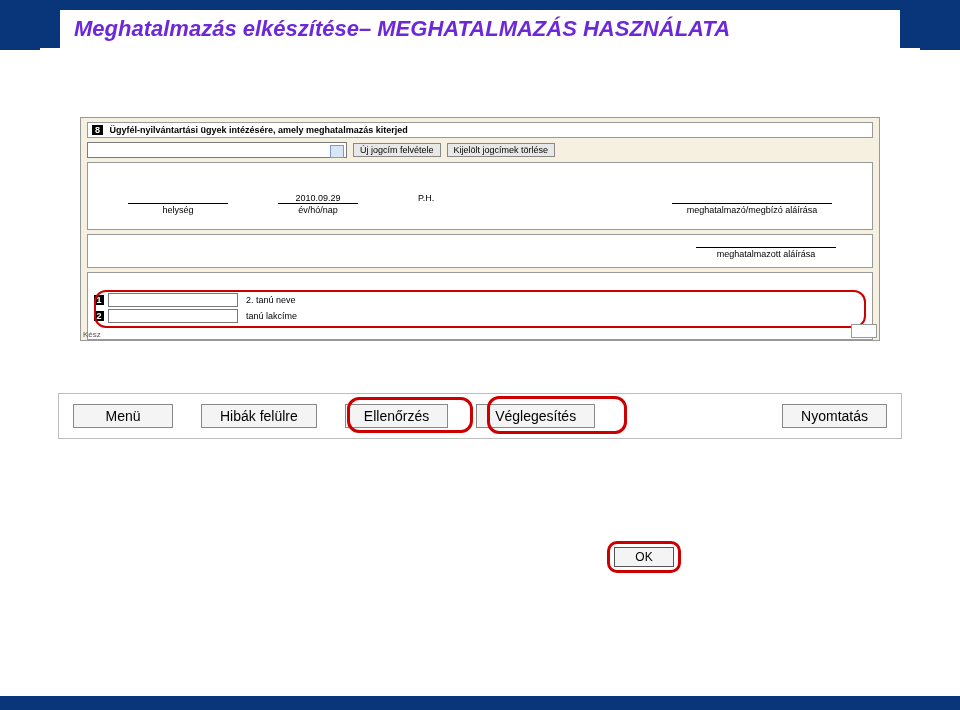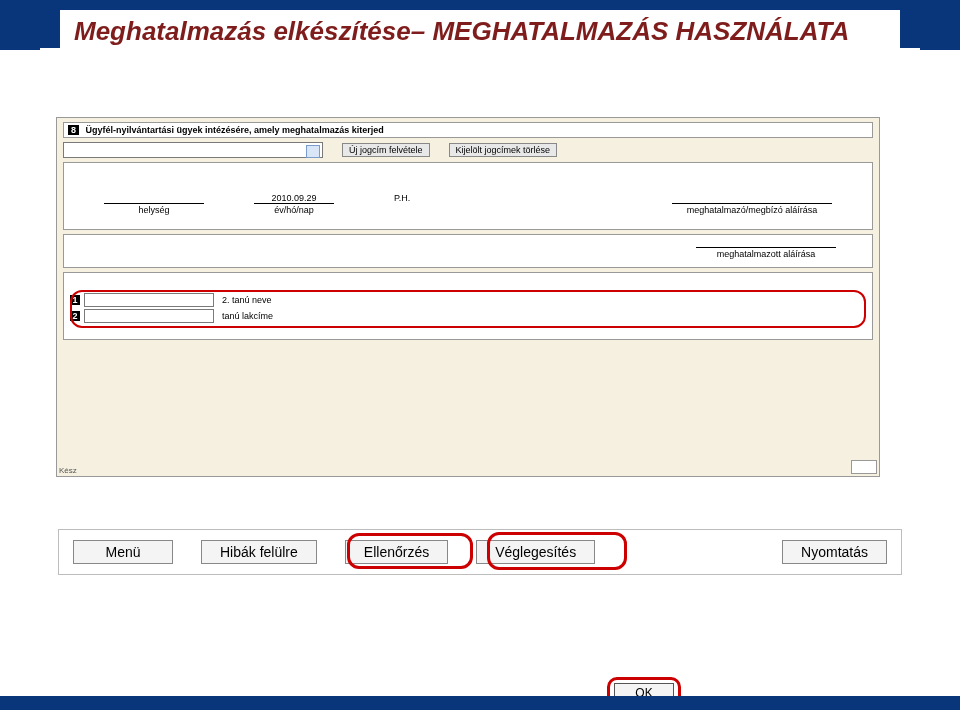--- a/index.html
+++ b/index.html
@@ -16,59 +16,59 @@
     height: 50px;
     width: 100%;
   }
   .header-title {
     position: absolute;
     top: 10px;
     left: 60px;
     right: 60px;
     background: #fff;
     padding: 6px 14px 10px 14px;
-    font-size: 26px;
+    font-size: 22px;
     font-weight: bold;
     font-style: italic;
-    color: #7f1d1d;
+    color: #6d28d9;
   }
   .subtitle {
     text-align: center;
     font-size: 20px;
     font-weight: bold;
     color: #0a2d6e;
     margin-top: 34px;
   }
   .form-area {
-    margin: 10px 80px 0 56px;
+    margin: 10px 80px 0 80px;
     background: #f5f0df;
     border: 1px solid #999;
     font-size: 10px;
     position: relative;
-    height: 360px;
+    height: 224px;
   }
   .section-header {
     background: #fff;
     border: 1px solid #999;
     margin: 4px 6px;
     padding: 2px 4px;
     font-size: 9px;
     font-weight: bold;
   }
   .sec-num {
     background: #000;
     color: #fff;
     padding: 0 3px;
     margin-right: 4px;
     font-size: 9px;
   }
   .row1 {
     display: flex;
     align-items: center;
-    gap: 19px;
+    gap: 6px;
     margin: 4px 6px;
   }
   .select-fake {
     background: #fff;
     border: 1px solid #7a7a7a;
     height: 16px;
     width: 260px;
     position: relative;
   }
   .select-fake::after {

